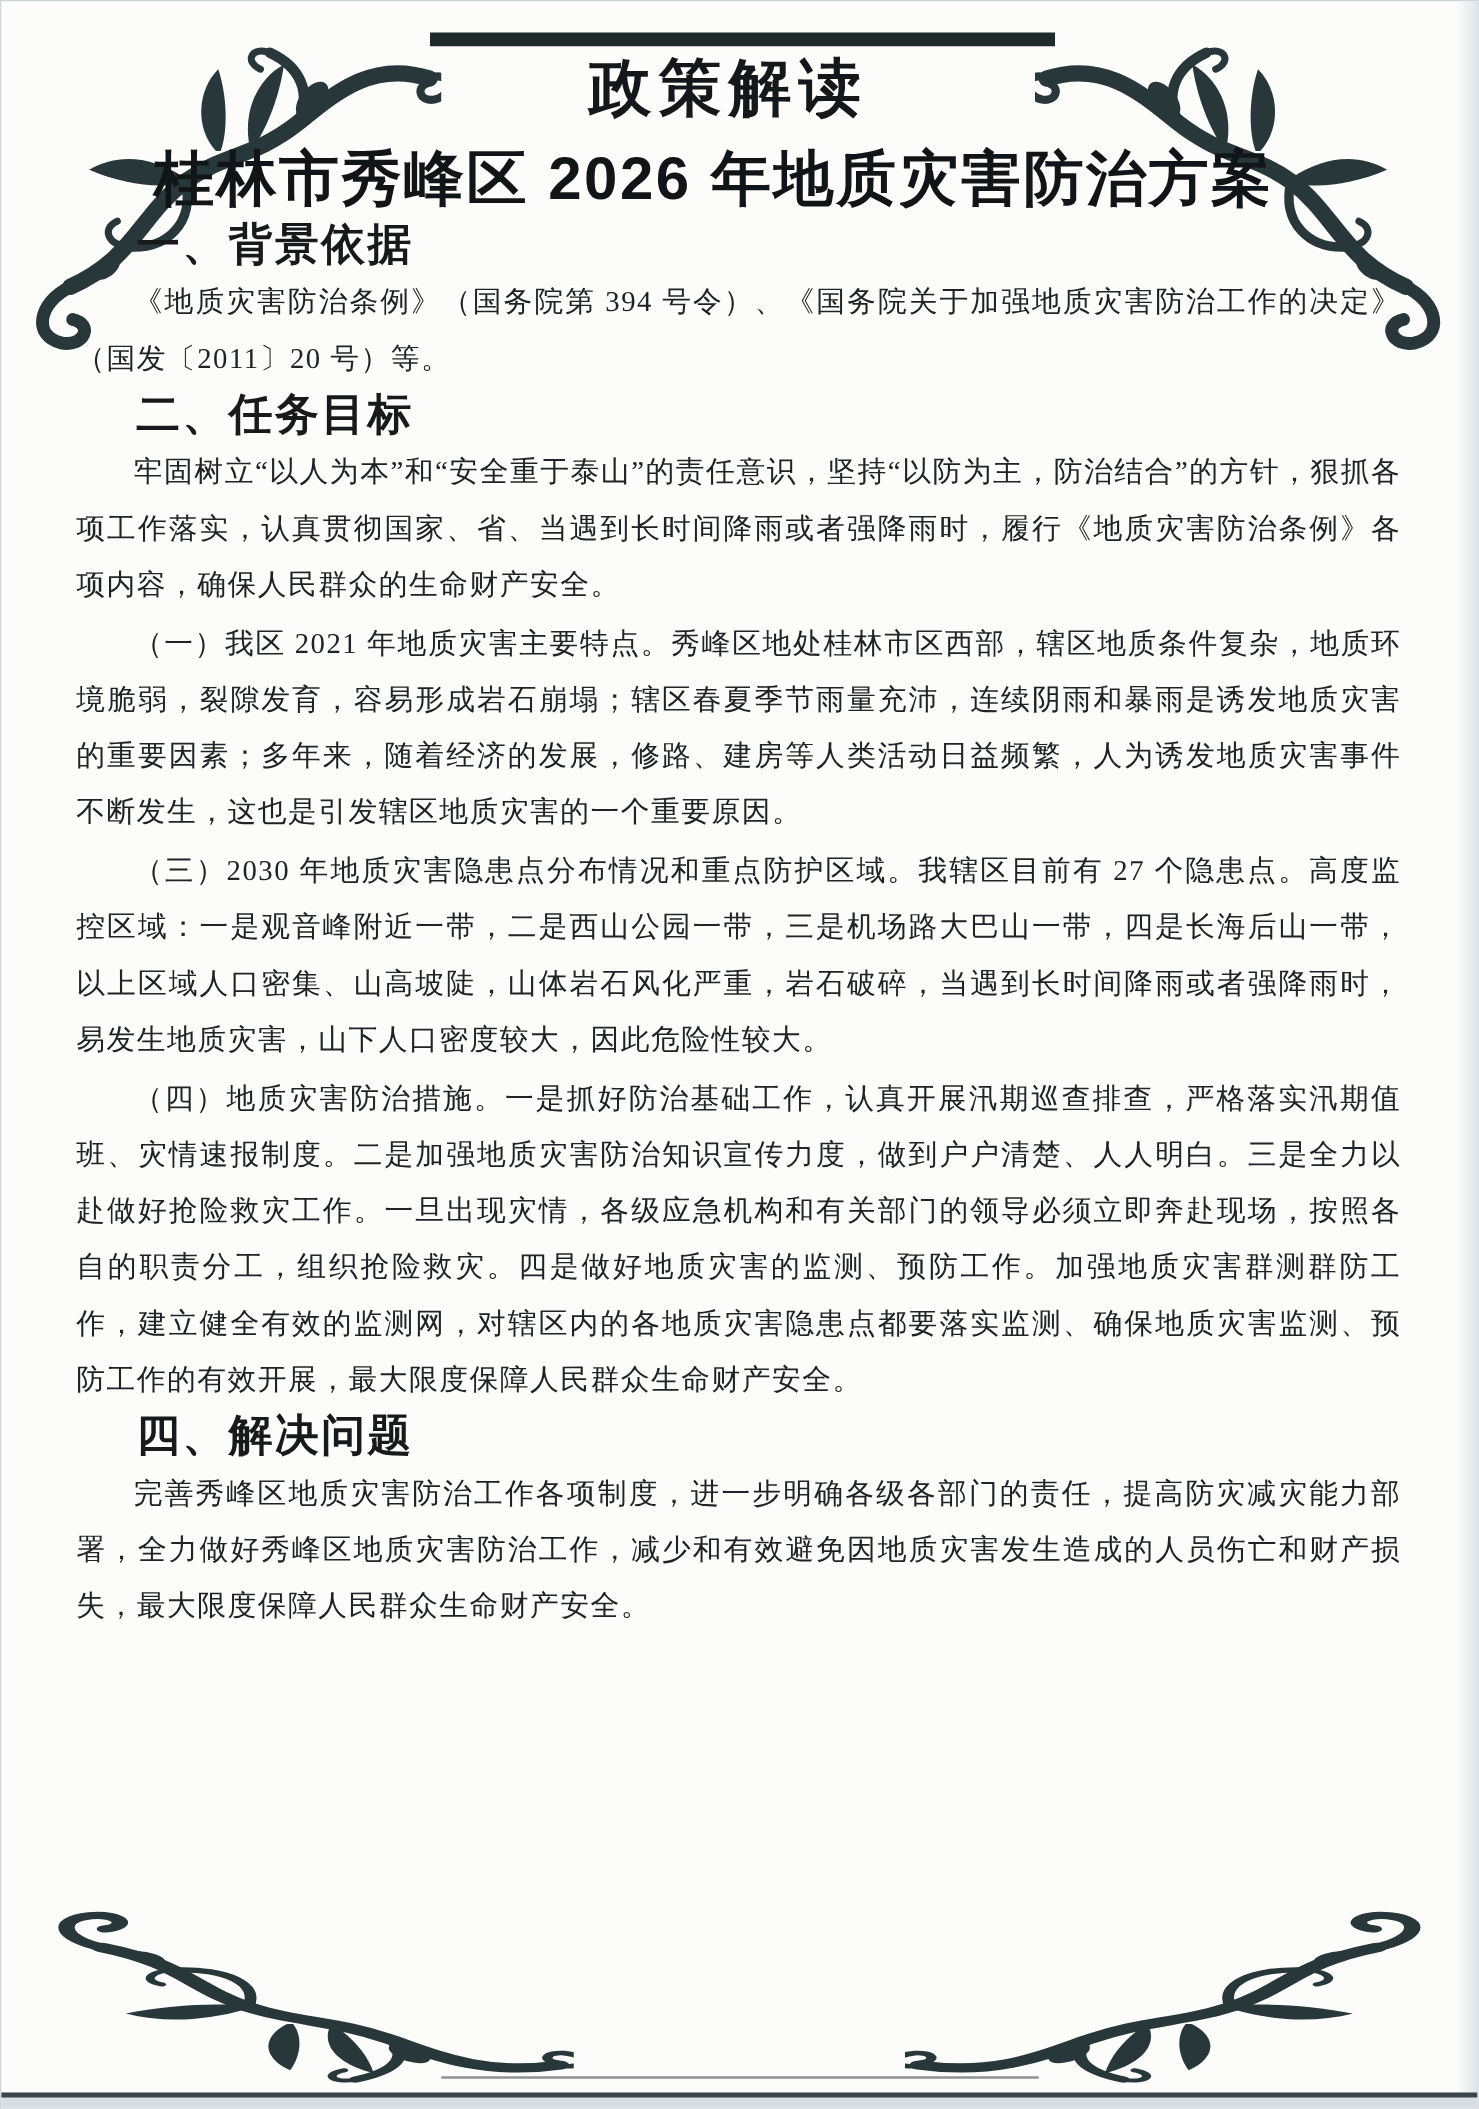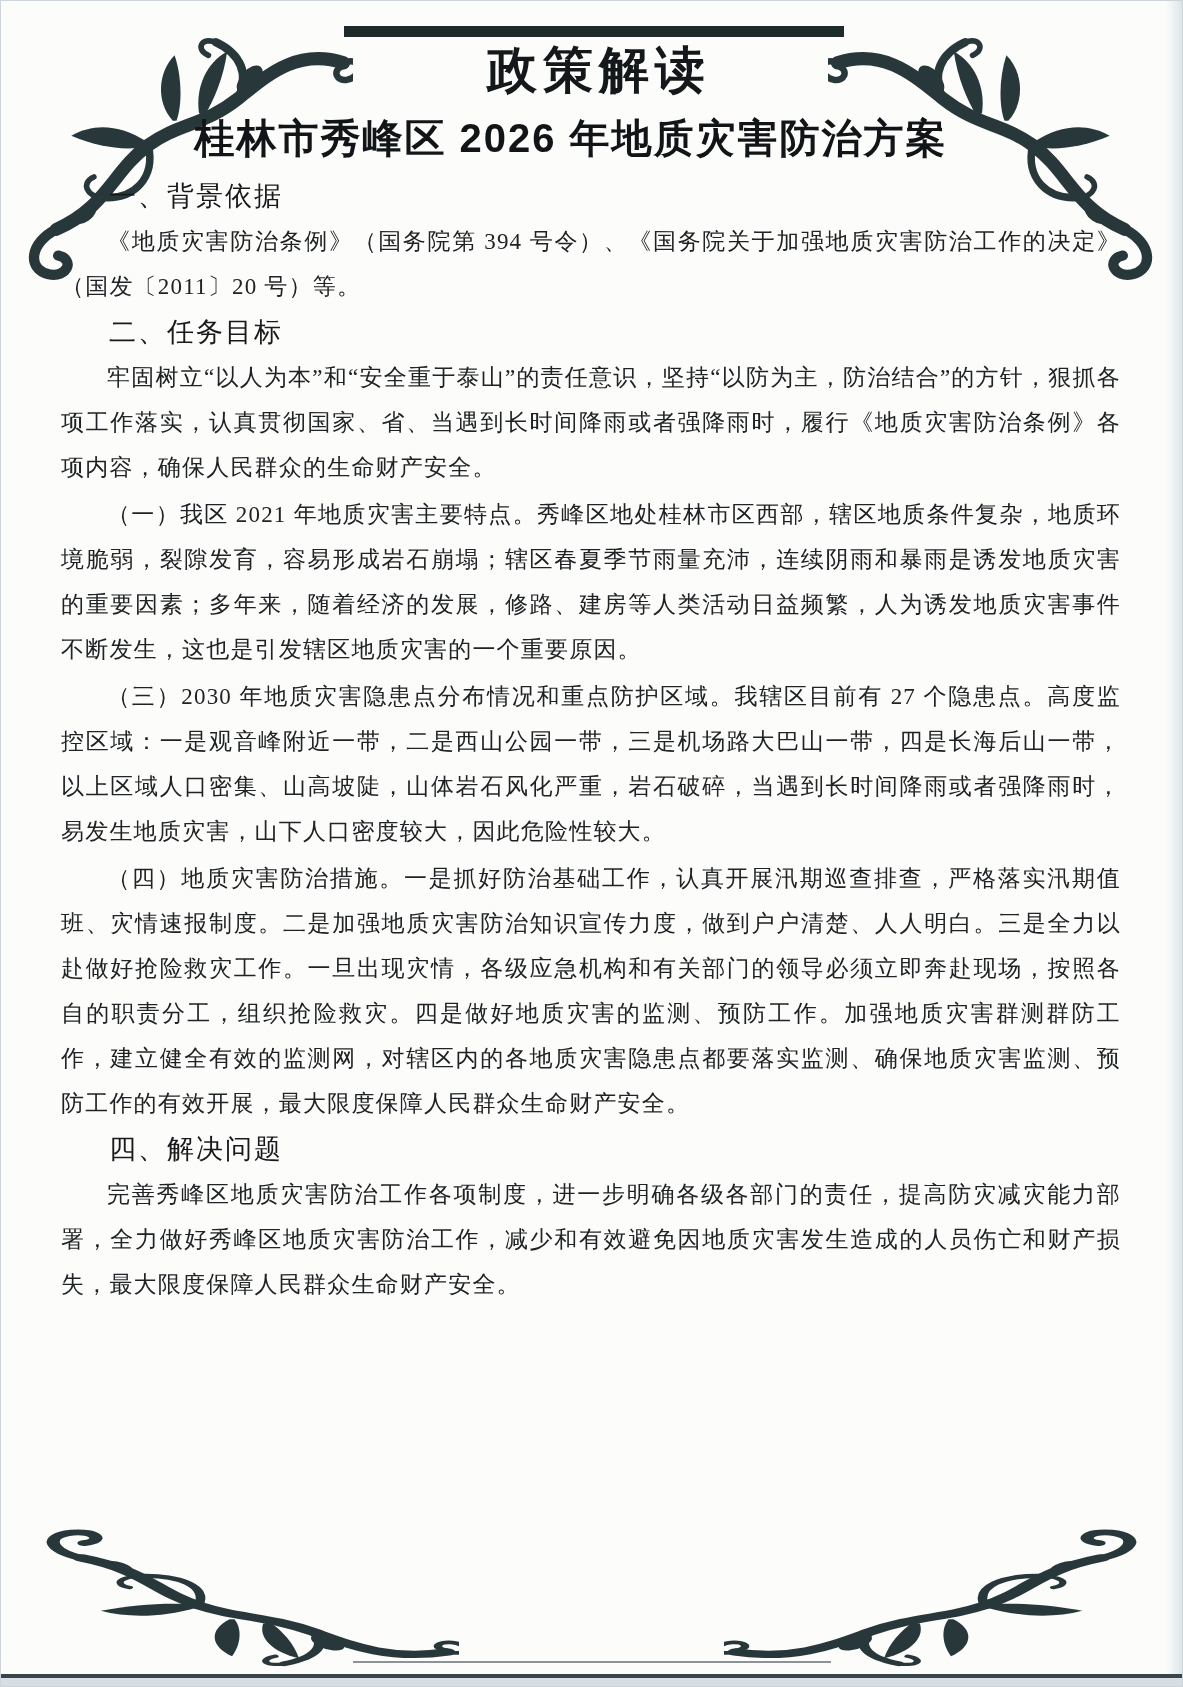--- a/index.html
+++ b/index.html
@@ -29,40 +29,40 @@
   .orn.tl{ left:14px;  top:30px;  width:338px; height:262px; }
   .orn.tr{ right:16px; top:30px;  width:338px; height:262px; transform:scaleX(-1); }
   .orn.bl{ left:28px;  bottom:16px; width:430px; height:148px; transform:scaleY(-1); }
   .orn.br{ right:28px; bottom:16px; width:430px; height:148px; transform:scale(-1,-1); }
   
   .top-rule{
     position:absolute; left:343px; top:25px; width:500px; height:11px;
     background:#1f2a2b; z-index:3;
   }
   .banner-title{
-    position:absolute; top:36px; left:48px; width:1100px;
+    position:absolute; top:36px; left:32px; width:1100px;
     text-align:center;
     font-family:"Liberation Sans", sans-serif;
     font-weight:bold; font-size:50px; letter-spacing:6px;
     color:#15181a; z-index:3;
   }
   .doc-title{
     position:absolute; top:110px; left:40px; width:1060px;
     text-align:center;
     font-family:"Liberation Sans", sans-serif;
-    font-weight:bold; font-size:40px; letter-spacing:2px;
+    font-weight:bold; font-size:48px; letter-spacing:2px;
     color:#121517; z-index:3;
   }
   
   .content{
     position:absolute; top:172px; left:56px; width:1064px; z-index:3;
   }
   .sec-heading{
     font-family:"Liberation Sans", sans-serif;
-    font-weight:normal; font-size:27px; line-height:40px;
+    font-weight:bold; font-size:35px; line-height:40px;
     letter-spacing:2px; color:#17191b;
     margin:3px 0 3px 52px;
   }
   .para{
     font-size:23px; line-height:45px;
     letter-spacing:1.2px;
     text-indent:2em; text-align:justify;
     margin:0 0 2px 4px;
     color:#202325;
   }

